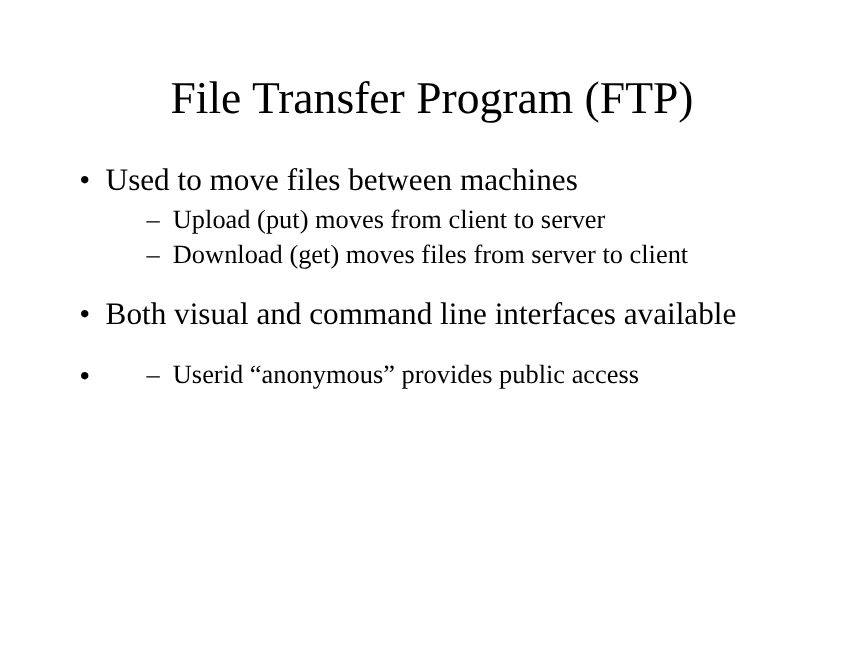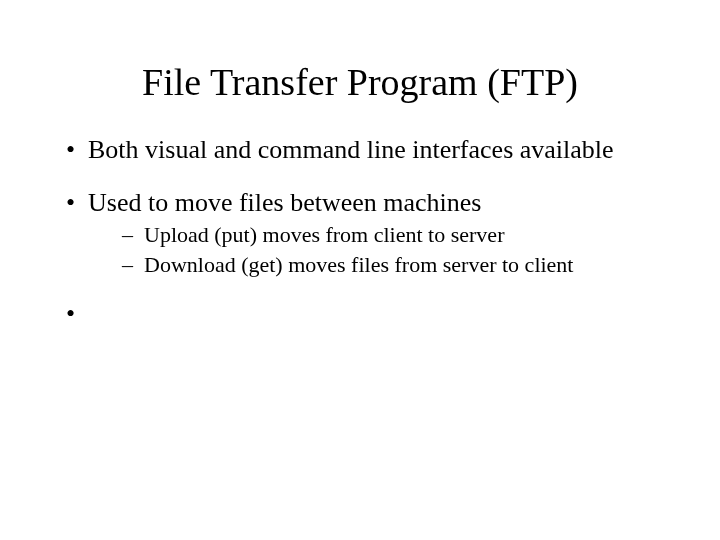--- a/index.html
+++ b/index.html
@@ -62,25 +62,28 @@
     font-size: 22px;
   }
 </style>
 </head>
 <body>
 
 <div class="slide">
   <h1 class="title">File Transfer Program (FTP)</h1>
   <ul class="level1">
     <li>
-      <span>Both visual and command line interfaces available</span>
-    </li>
-    <li>
       <span>Used to move files between machines</span>
       <ul class="level2">
         <li>Upload (put) moves from client to server</li>
         <li>Download (get) moves files from server to client</li>
       </ul>
     </li>
     <li>
+      <span>Both visual and command line interfaces available</span>
+    </li>
+    <li>
+      <ul class="level2">
+        <li>Userid “anonymous” provides public access</li>
+      </ul>
     </li>
   </ul>
 </div>
 
 </body></html>

